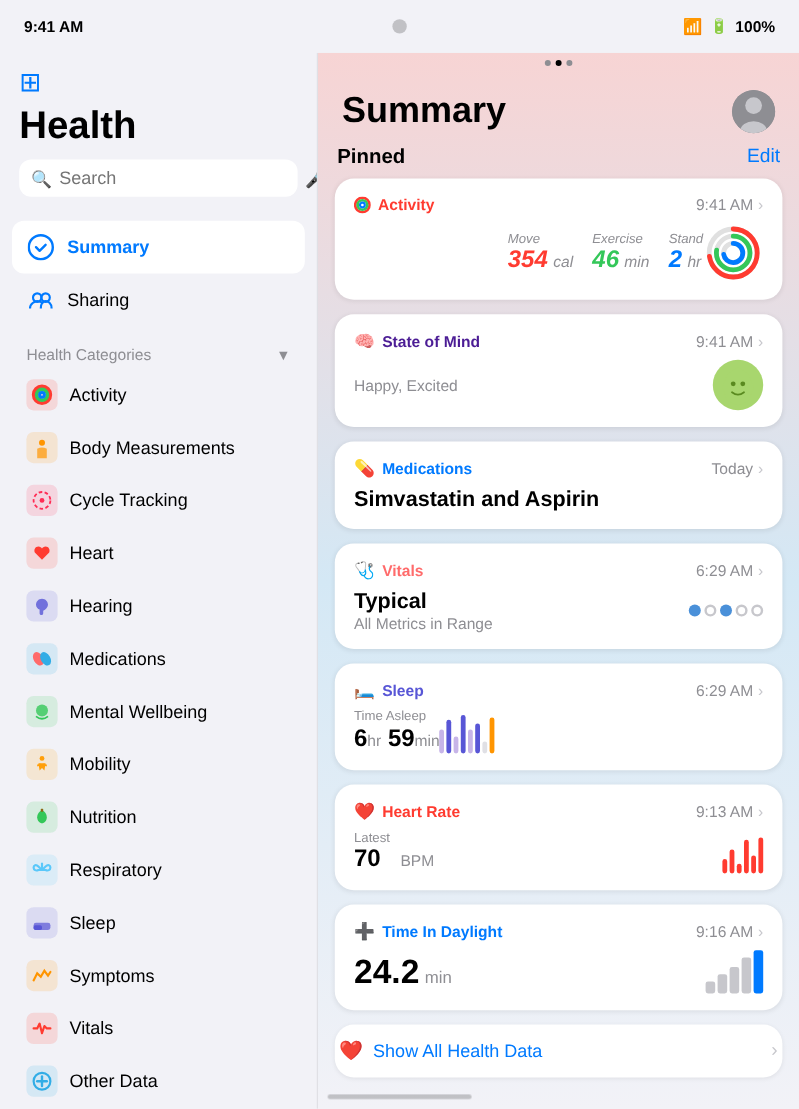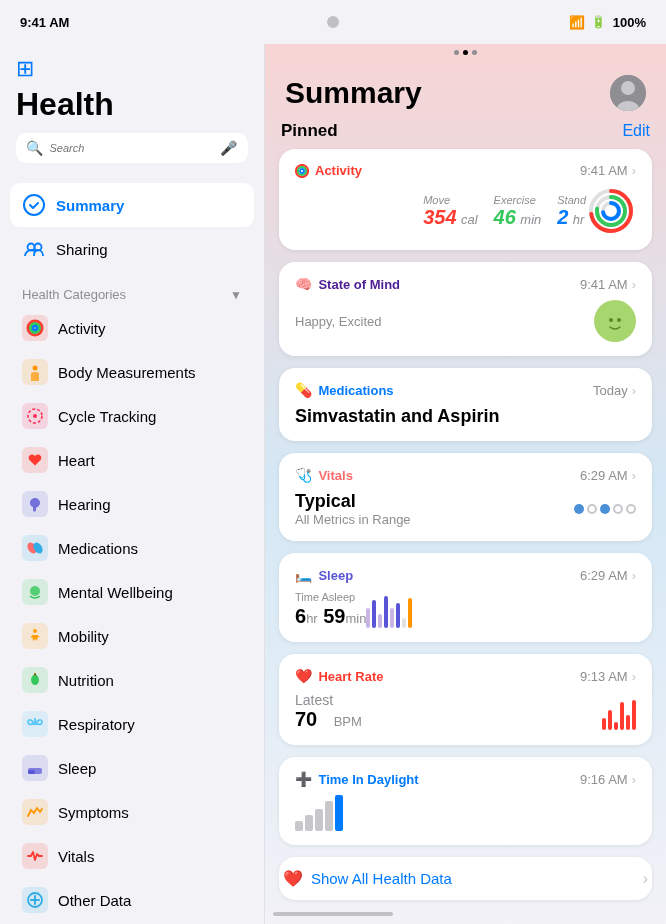--- a/index.html
+++ b/index.html
@@ -64,24 +64,23 @@
       background: #fff;
       border-radius: 10px;
       padding: 7px 10px;
       gap: 6px;
       margin-bottom: 12px;
     }
     .search-bar input {
       border: none;
       outline: none;
       background: transparent;
-      font-size: 11px;
+      font-size: 15px;
       color: #3b82f6;
       flex: 1;
-      font-style: italic;
     }
     .search-icon-sf { color: #8e8e93; font-size: 14px; }
     .mic-icon { color: #8e8e93; font-size: 14px; margin-left: auto; }
 
     .sidebar-nav {
       padding: 0 10px;
       margin-bottom: 8px;
     }
 
     .nav-item {
@@ -272,21 +271,21 @@
     .dot { width: 10px; height: 10px; border-radius: 50%; }
     .dot-blue { background: #4a90d9; }
     .dot-outline { width: 10px; height: 10px; border-radius: 50%; border: 2px solid #c7c7cc; }
 
     
     .sleep-body { display: flex; align-items: center; }
     .sleep-value { font-size: 20px; font-weight: 700; }
 
     
     .hr-body { display: flex; align-items: center; justify-content: space-between; }
-    .hr-label { font-size: 14px; color: #8e8e93; }
+    .hr-label { font-size: 11px; color: #8e8e93; }
     .hr-value { font-size: 20px; font-weight: 700; }
     .hr-unit { font-size: 13px; color: #8e8e93; padding-left: 12px; }
 
     
     .daylight-body { display: flex; align-items: center; justify-content: space-between; }
     .daylight-value { font-size: 28px; font-weight: 700; }
     .daylight-unit { font-size: 14px; color: #8e8e93; }
 
     
     .show-all-row {
@@ -761,20 +760,24 @@
           <div class="card-label">
             <span style="font-size:14px;color:#007aff;">➕</span>
             <span style="color:#007aff;">Time In Daylight</span>
           </div>
           <div class="card-time">
             <span>9:16 AM</span>
             <span class="chevron-right">›</span>
           </div>
         </div>
         <div class="daylight-body">
+          <div>
+            <span class="daylight-value">24.2</span>
+            <span class="daylight-unit">min</span>
+          </div>
 
           <div class="daylight-bars">
             <div class="daylight-bar" style="height:10px;background:#c7c7cc;"></div>
             <div class="daylight-bar" style="height:16px;background:#c7c7cc;"></div>
             <div class="daylight-bar" style="height:22px;background:#c7c7cc;"></div>
             <div class="daylight-bar" style="height:30px;background:#c7c7cc;"></div>
             <div class="daylight-bar" style="height:36px;background:#007aff;"></div>
           </div>
         </div>
       </div>

